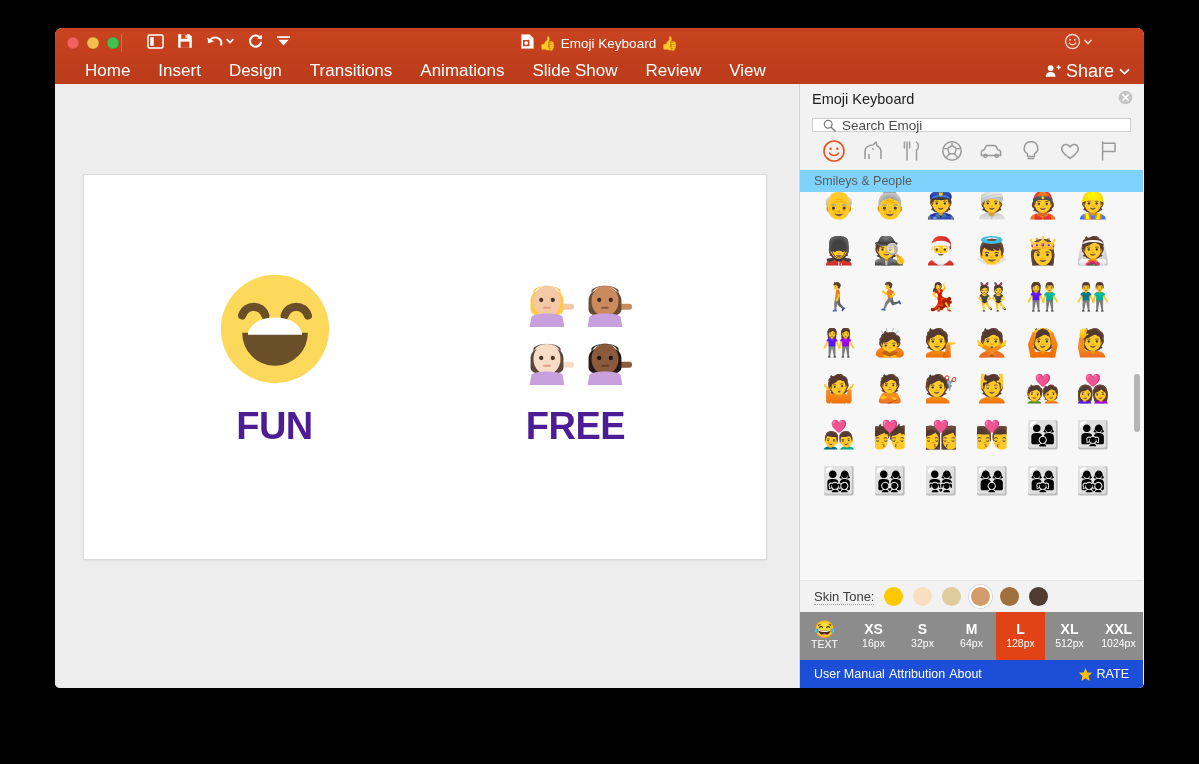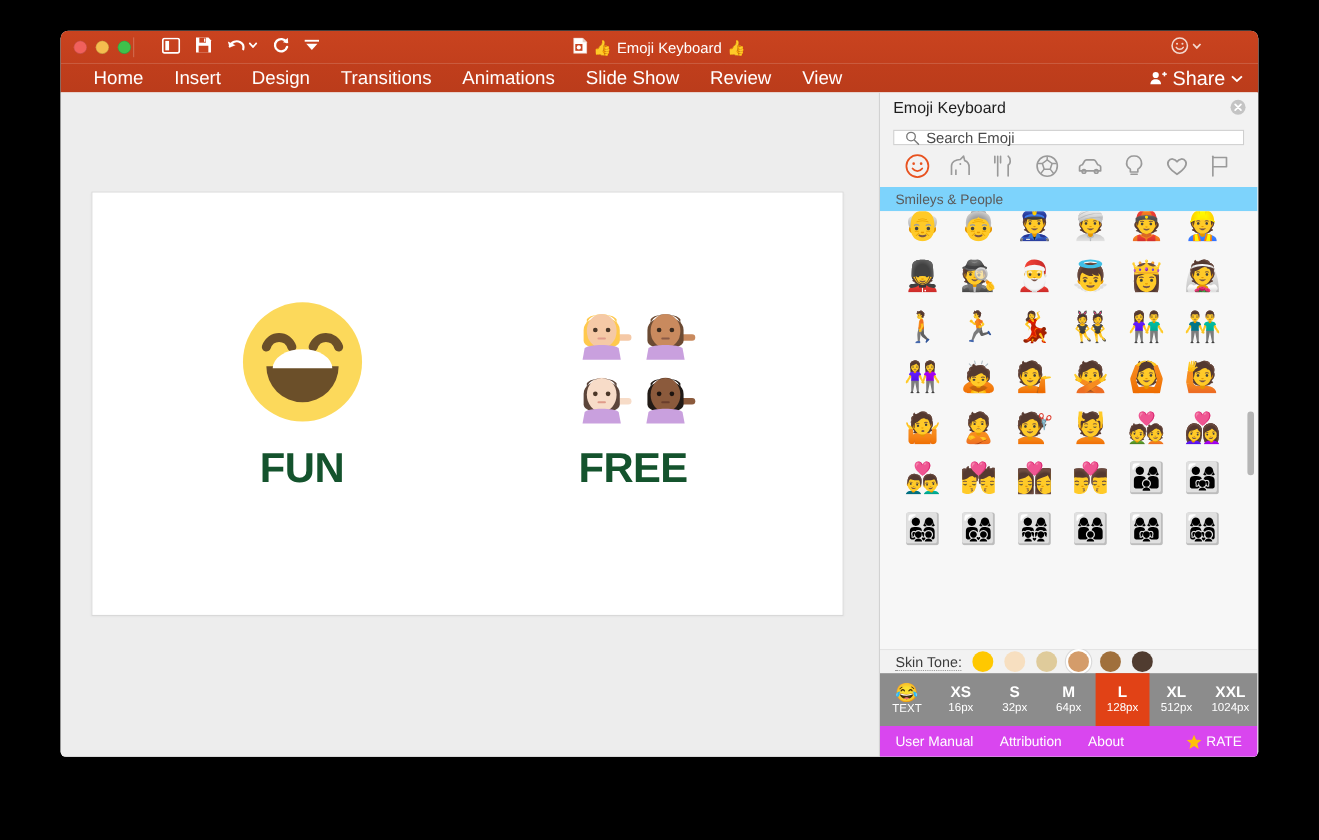--- a/index.html
+++ b/index.html
@@ -85,21 +85,21 @@
     box-shadow: 0 1px 2px rgba(0,0,0,0.06);
   }
   .slide-inner {
     position: absolute; inset: 0;
     display: flex; align-items: center; justify-content: space-around;
     padding: 0 40px 16px 40px;
   }
   .col { display: flex; flex-direction: column; align-items: center; gap: 18px; width: 200px; }
   .col-emoji { height: 116px; display: flex; align-items: center; justify-content: center; }
   .col-label {
-    font-size: 38px; font-weight: bold; color: #14532d;
+    font-size: 38px; font-weight: bold; color: #4c1d95;
     letter-spacing: -0.5px; font-family: "Liberation Sans", sans-serif;
   }
   .quad { display: grid; grid-template-columns: 1fr 1fr; gap: 0px; }
   .quad svg { display: block; }
 
   
   .panel {
     position: relative;
     width: 343px;
     background: #f2f2f2;
@@ -142,21 +142,21 @@
   .cell span { font-size: 27px; line-height: 1; }
   .vscroll {
     position: absolute; right: 2px; top: 2px; bottom: 2px; width: 9px;
   }
   .vthumb {
     position: absolute; left: 2px; width: 6px;
     top: 180px; height: 58px;
     background: #b5b5b5; border-radius: 3px;
   }
   .skin {
-    height: 22px; background: #f2f2f2;
+    height: 32px; background: #f2f2f2;
     display: flex; align-items: center; gap: 10px; padding: 0 14px;
     border-top: 1px solid #e4e4e4;
   }
   .skin-label {
     font-size: 13px; color: #3d3d3d;
     border-bottom: 1px dotted #999;
   }
   .sw {
     width: 19px; height: 19px; border-radius: 50%;
     cursor: pointer;
@@ -166,22 +166,22 @@
   .size {
     flex: 1; display: flex; flex-direction: column;
     align-items: center; justify-content: center; gap: 1px;
     color: #fff; cursor: pointer;
   }
   .size.sel { background: #e14216; }
   .size .big { font-size: 14px; font-weight: bold; line-height: 1.1; }
   .size .sm { font-size: 10.5px; line-height: 1.1; }
   .size .tx { font-size: 17px; line-height: 1; }
   .footer {
-    height: 28px; background: #d946ef;
-    display: flex; align-items: center; gap: 24px; padding: 0 14px;
+    height: 28px; background: #1d4ed8;
+    display: flex; align-items: center; gap: 4px; padding: 0 14px;
     color: #fff; font-size: 12.5px;
   }
   .rate { margin-left: auto; display: flex; align-items: center; gap: 4px; }
 </style>
 </head>
 <body>
 
 <div class="window">
 
   <div class="titlebar">

